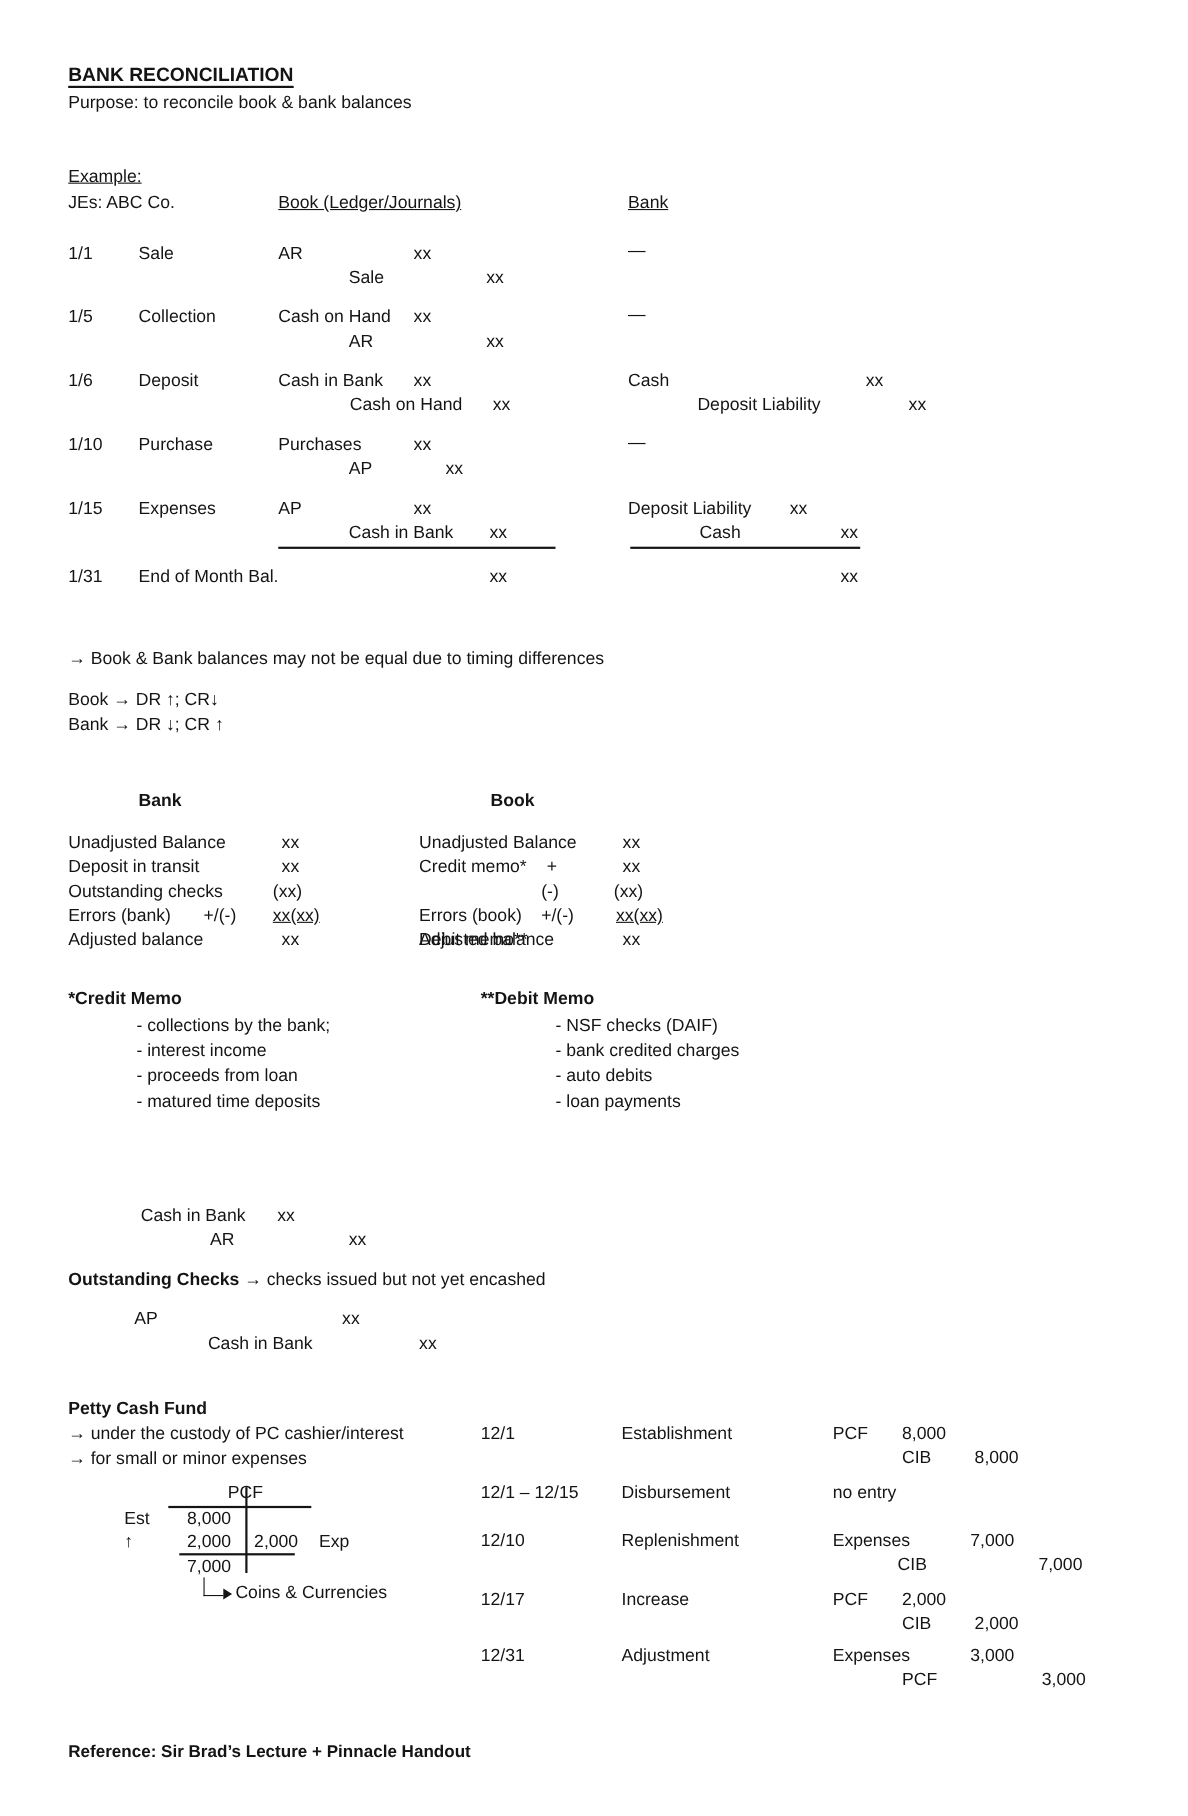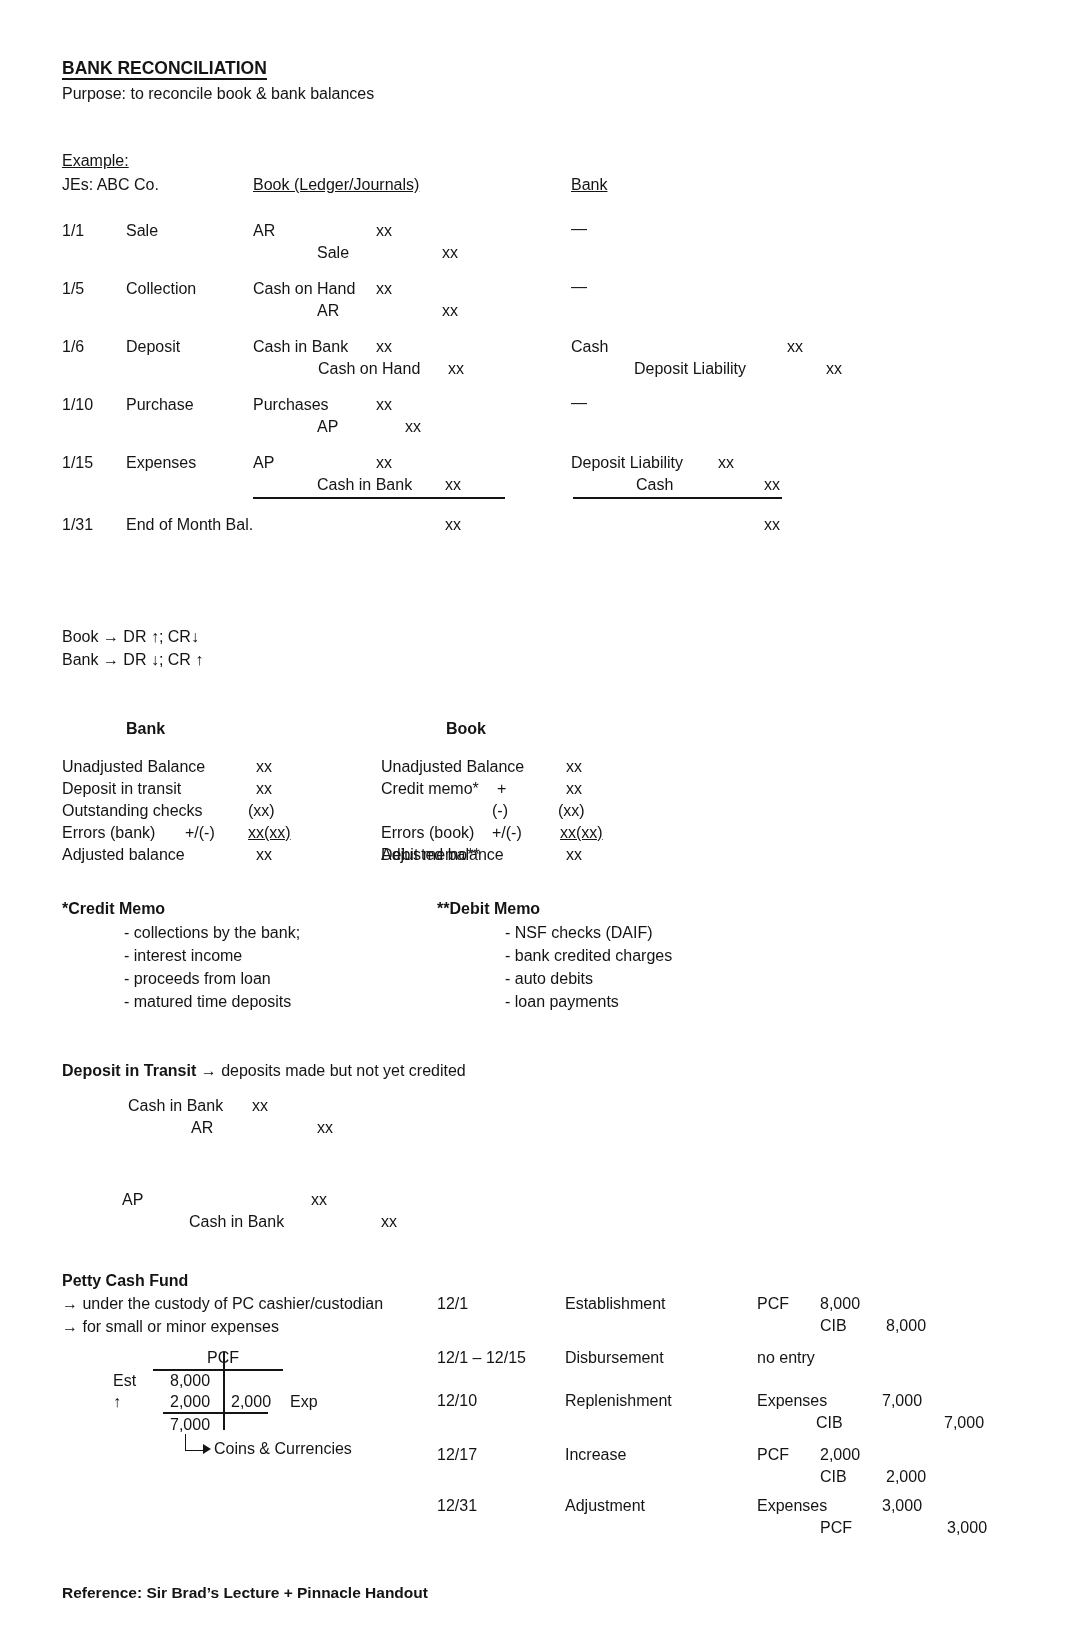--- a/index.html
+++ b/index.html
@@ -74,20 +74,21 @@
   <span class="t" style="left:764px;top:476px">xx</span>
 
   <div class="rule" style="left:253px;top:497px;width:252px"></div>
   <div class="rule" style="left:573px;top:497px;width:209px"></div>
 
   <span class="t" style="left:62px;top:516px">1/31</span>
   <span class="t" style="left:126px;top:516px">End of Month Bal.</span>
   <span class="t" style="left:445px;top:516px">xx</span>
   <span class="t" style="left:764px;top:516px">xx</span>
 
+  <span class="t" style="left:62px;top:591px">→ Book &amp; Bank balances may not be equal due to timing differences</span>
   <span class="t" style="left:62px;top:628px">Book → DR ↑; CR↓</span>
   <span class="t" style="left:62px;top:651px">Bank → DR ↓; CR ↑</span>
 
   <span class="t b" style="left:126px;top:720px">Bank</span>
   <span class="t b" style="left:446px;top:720px">Book</span>
 
   <span class="t" style="left:62px;top:758px">Unadjusted Balance</span>
   <span class="t" style="left:256px;top:758px">xx</span>
   <span class="t" style="left:62px;top:780px">Deposit in transit</span>
   <span class="t" style="left:256px;top:780px">xx</span>
@@ -117,33 +118,33 @@
   <span class="t b" style="left:437px;top:900px">**Debit Memo</span>
   <span class="t" style="left:124px;top:924px">- collections by the bank;</span>
   <span class="t" style="left:124px;top:947px">- interest income</span>
   <span class="t" style="left:124px;top:970px">- proceeds from loan</span>
   <span class="t" style="left:124px;top:993px">- matured time deposits</span>
   <span class="t" style="left:505px;top:924px">- NSF checks (DAIF)</span>
   <span class="t" style="left:505px;top:947px">- bank credited charges</span>
   <span class="t" style="left:505px;top:970px">- auto debits</span>
   <span class="t" style="left:505px;top:993px">- loan payments</span>
 
-  <span class="t" style="left:62px;top:1062px"><b>Deposit in Transit</b><span> → deposits made but not yet credited</span></span>
   <span class="t" style="left:128px;top:1097px">Cash in Bank</span>
   <span class="t" style="left:252px;top:1097px">xx</span>
   <span class="t" style="left:191px;top:1119px">AR</span>
   <span class="t" style="left:317px;top:1119px">xx</span>
 
+  <span class="t" style="left:62px;top:1155px"><b>Outstanding Checks</b><span> → checks issued but not yet encashed</span></span>
   <span class="t" style="left:122px;top:1191px">AP</span>
   <span class="t" style="left:311px;top:1191px">xx</span>
   <span class="t" style="left:189px;top:1213px">Cash in Bank</span>
   <span class="t" style="left:381px;top:1213px">xx</span>
 
   <span class="t b" style="left:62px;top:1272px">Petty Cash Fund</span>
-  <span class="t" style="left:62px;top:1295px">→ under the custody of PC cashier/custodian</span>
+  <span class="t" style="left:62px;top:1295px">→ under the custody of PC cashier/interest</span>
   <span class="t" style="left:62px;top:1318px">→ for small or minor expenses</span>
 
   <span class="t" style="left:207px;top:1349px">PCF</span>
   <div class="rule" style="left:153px;top:1369px;width:130px"></div>
   <div class="vrule" style="left:223px;top:1352px;height:78px"></div>
   <span class="t" style="left:113px;top:1372px">Est</span>
   <span class="t" style="left:170px;top:1372px">8,000</span>
   <span class="t" style="left:113px;top:1393px">↑</span>
   <span class="t" style="left:170px;top:1393px">2,000</span>
   <span class="t" style="left:231px;top:1393px">2,000</span>

